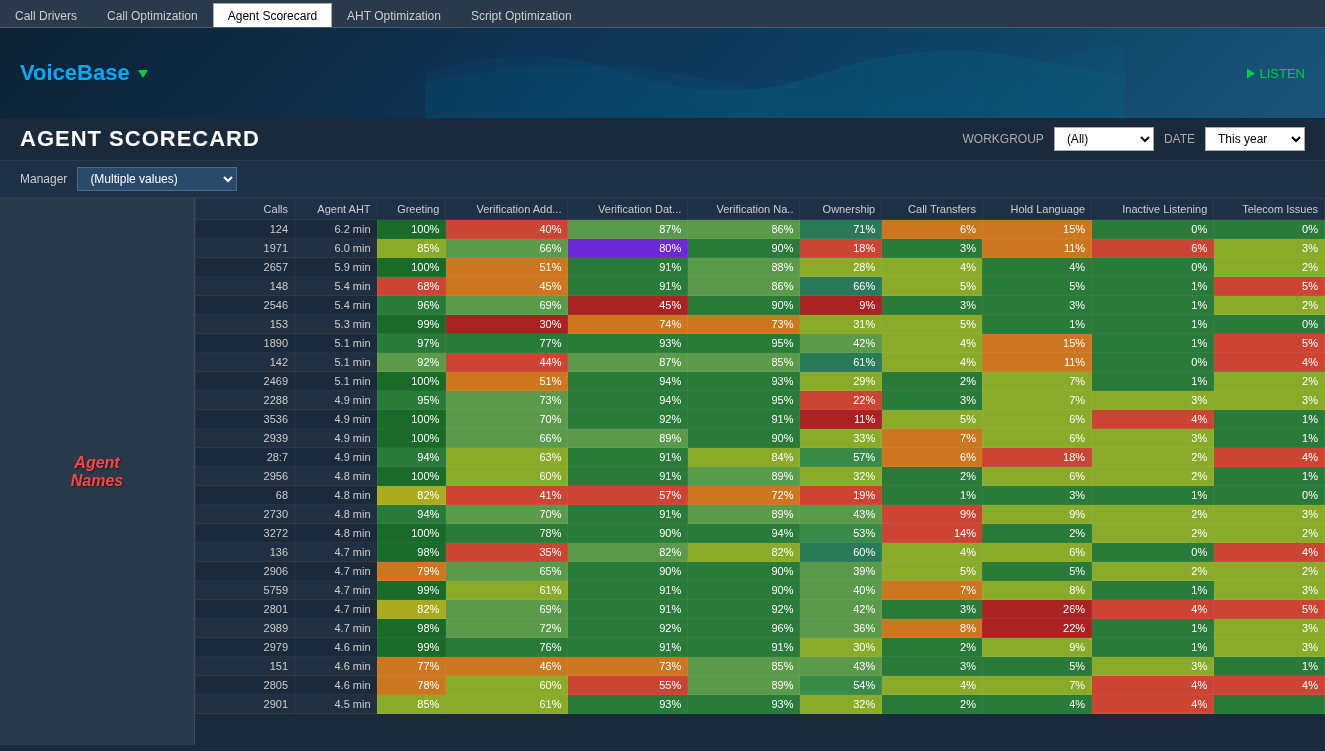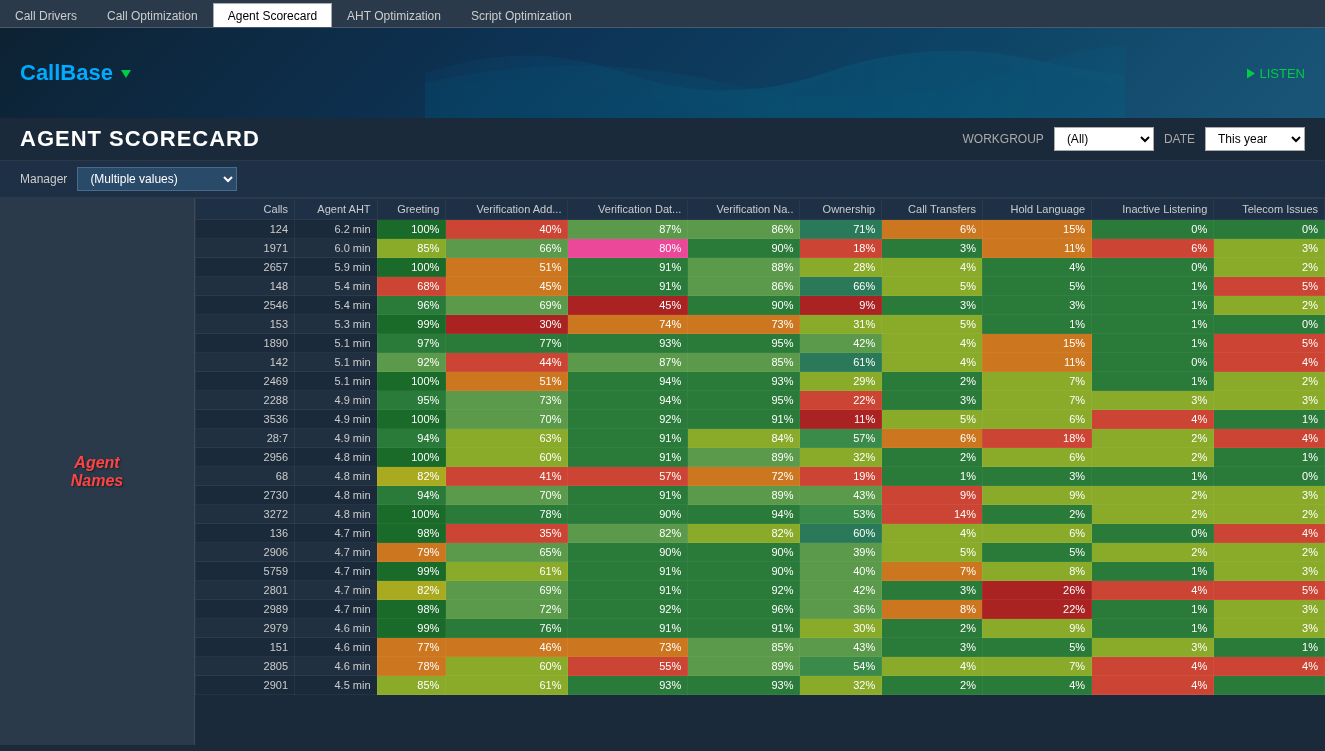--- a/index.html
+++ b/index.html
@@ -217,21 +217,21 @@
   <div class="tab">
     <span>AHT Optimization</span>
   </div>
   <div class="tab">
     <span>Script Optimization</span>
   </div>
 </div>
 
 <div class="header">
   <div class="logo">
-    <span style="color:#00aaff">Call</span><span>Base</span>
+    <span style="color:#00aaff">Voice</span><span>Base</span>
     <span class="logo-triangle"></span>
   </div>
 
   <svg class="header-wave" viewBox="0 0 700 90" preserveAspectRatio="none">
     <defs>
       <linearGradient id="waveGrad" x1="0%" y1="0%" x2="100%" y2="0%">
         <stop offset="0%" style="stop-color:#0088cc;stop-opacity:0.3"></stop>
         <stop offset="50%" style="stop-color:#00aacc;stop-opacity:0.6"></stop>
         <stop offset="100%" style="stop-color:#00ccee;stop-opacity:0.2"></stop>
       </linearGradient>
@@ -300,21 +300,21 @@
             <td style="background-color: rgb(204, 119, 32); color: rgb(255, 255, 255);">6%</td>
             <td style="background-color: rgb(204, 119, 32); color: rgb(255, 255, 255);">15%</td>
             <td style="background-color: rgb(42, 122, 58); color: rgb(255, 255, 255);">0%</td>
             <td style="background-color: rgb(42, 122, 58); color: rgb(255, 255, 255);">0%</td>
           </tr>
           <tr>
             <td style="color: rgb(204, 204, 204);">1971</td>
             <td style="color: rgb(204, 204, 204);">6.0 min</td>
             <td style="background-color: rgb(138, 170, 42); color: rgb(255, 255, 255);">85%</td>
             <td style="background-color: rgb(90, 154, 74); color: rgb(255, 255, 255);">66%</td>
-            <td style="background-color: #ec4899; color: rgb(255, 255, 255); padding-left: 21px;">80%</td>
+            <td style="background-color: #6d28d9; color: rgb(255, 255, 255); padding-left: 21px;">80%</td>
             <td style="background-color: rgb(42, 122, 58); color: rgb(255, 255, 255);">90%</td>
             <td style="background-color: rgb(204, 68, 51); color: rgb(255, 255, 255);">18%</td>
             <td style="background-color: rgb(42, 122, 58); color: rgb(255, 255, 255);">3%</td>
             <td style="background-color: rgb(204, 119, 32); color: rgb(255, 255, 255);">11%</td>
             <td style="background-color: rgb(204, 68, 51); color: rgb(255, 255, 255);">6%</td>
             <td style="background-color: rgb(138, 170, 42); color: rgb(255, 255, 255);">3%</td>
           </tr>
           <tr>
             <td style="color: rgb(204, 204, 204);">2657</td>
             <td style="color: rgb(204, 204, 204);">5.9 min</td>
@@ -426,20 +426,33 @@
             <td style="background-color: rgb(90, 154, 74); color: rgb(255, 255, 255);">70%</td>
             <td style="background-color: rgb(42, 122, 58); color: rgb(255, 255, 255);">92%</td>
             <td style="background-color: rgb(42, 122, 58); color: rgb(255, 255, 255);">91%</td>
             <td style="background-color: rgb(170, 34, 34); color: rgb(255, 255, 255);">11%</td>
             <td style="background-color: rgb(138, 170, 42); color: rgb(255, 255, 255);">5%</td>
             <td style="background-color: rgb(138, 170, 42); color: rgb(255, 255, 255);">6%</td>
             <td style="background-color: rgb(204, 68, 51); color: rgb(255, 255, 255);">4%</td>
             <td style="background-color: rgb(42, 122, 58); color: rgb(255, 255, 255);">1%</td>
           </tr>
           <tr>
+            <td style="color: rgb(204, 204, 204);">2939</td>
+            <td style="color: rgb(204, 204, 204);">4.9 min</td>
+            <td style="background-color: rgb(26, 106, 42); color: rgb(255, 255, 255);">100%</td>
+            <td style="background-color: rgb(90, 154, 74); color: rgb(255, 255, 255);">66%</td>
+            <td style="background-color: rgb(90, 154, 74); color: rgb(255, 255, 255);">89%</td>
+            <td style="background-color: rgb(42, 122, 58); color: rgb(255, 255, 255);">90%</td>
+            <td style="background-color: rgb(138, 170, 42); color: rgb(255, 255, 255);">33%</td>
+            <td style="background-color: rgb(204, 119, 32); color: rgb(255, 255, 255);">7%</td>
+            <td style="background-color: rgb(138, 170, 42); color: rgb(255, 255, 255);">6%</td>
+            <td style="background-color: rgb(138, 170, 42); color: rgb(255, 255, 255);">3%</td>
+            <td style="background-color: rgb(42, 122, 58); color: rgb(255, 255, 255);">1%</td>
+          </tr>
+          <tr>
             <td style="color: rgb(204, 204, 204);">28:7</td>
             <td style="color: rgb(204, 204, 204);">4.9 min</td>
             <td style="background-color: rgb(42, 122, 58); color: rgb(255, 255, 255);">94%</td>
             <td style="background-color: rgb(138, 170, 42); color: rgb(255, 255, 255);">63%</td>
             <td style="background-color: rgb(42, 122, 58); color: rgb(255, 255, 255);">91%</td>
             <td style="background-color: rgb(138, 170, 42); color: rgb(255, 255, 255);">84%</td>
             <td style="background-color: rgb(58, 138, 74); color: rgb(255, 255, 255);">57%</td>
             <td style="background-color: rgb(204, 119, 32); color: rgb(255, 255, 255);">6%</td>
             <td style="background-color: rgb(204, 68, 51); color: rgb(255, 255, 255);">18%</td>
             <td style="background-color: rgb(138, 170, 42); color: rgb(255, 255, 255);">2%</td>

